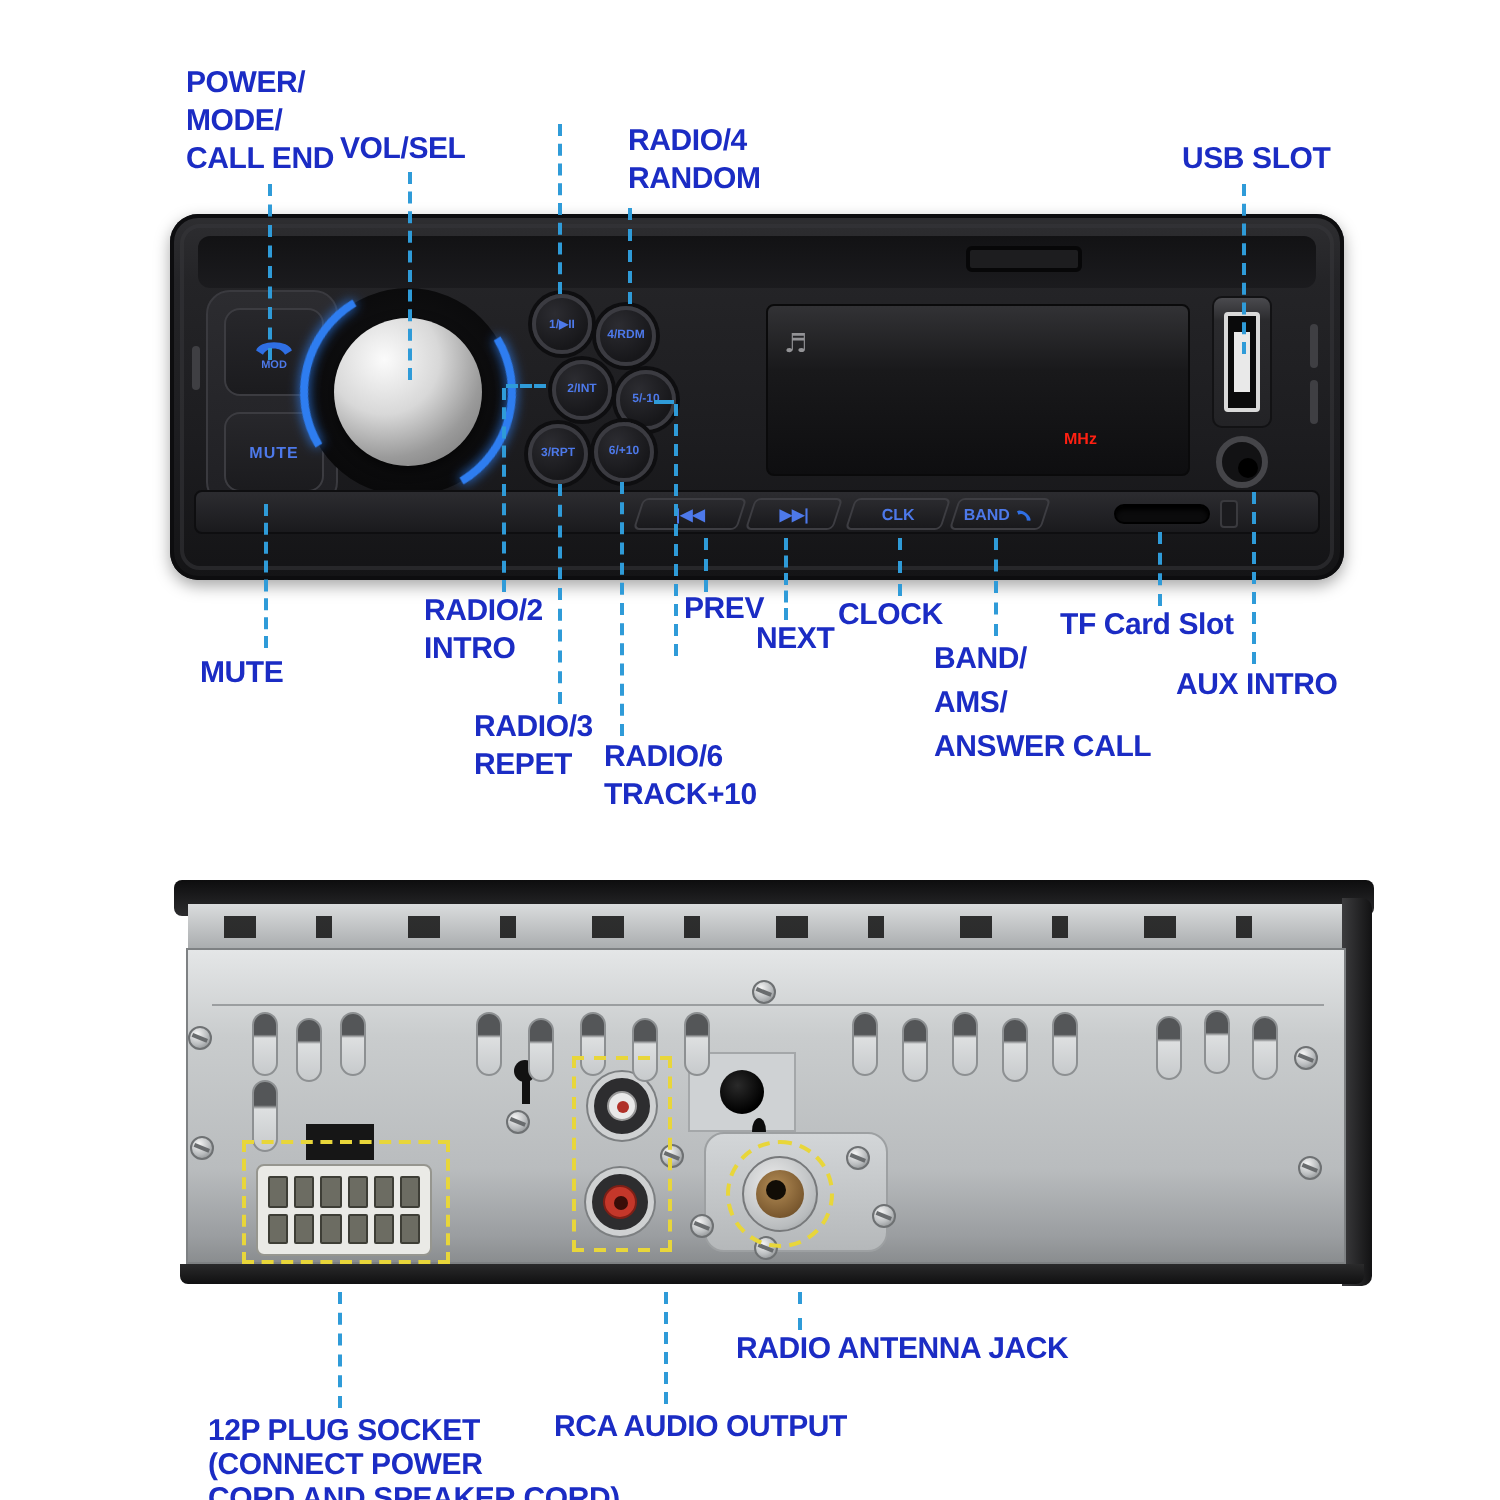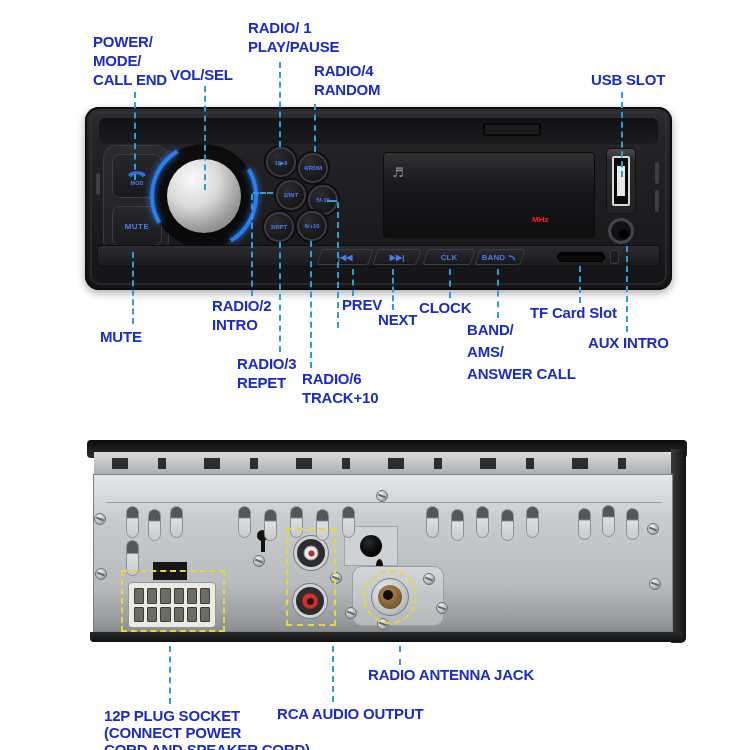--- a/index.html
+++ b/index.html
@@ -146,22 +146,20 @@
 </style>
 </head>
 <body>
 
 <div id="stage">
 
   <div class="lbl" style="left:93px;top:20px">POWER/
 MODE/
 CALL END</div>
   <div class="lbl" style="left:170px;top:53px">VOL/SEL</div>
-  <div class="lbl" style="left:248px;top:6px">RADIO/ 1
-PLAY/PAUSE</div>
   <div class="lbl" style="left:314px;top:49px">RADIO/4
 RANDOM</div>
   <div class="lbl" style="left:591px;top:58px">USB SLOT</div>
 
   <div class="lead" style="left:134px;top:80px;height:88px"></div>
   <div class="lead" style="left:204px;top:74px;height:104px"></div>
   <div class="lead" style="left:279px;top:50px;height:85px"></div>
   <div class="lead" style="left:314px;top:92px;height:48px"></div>
   <div class="lead" style="left:621px;top:80px;height:85px"></div>
 

